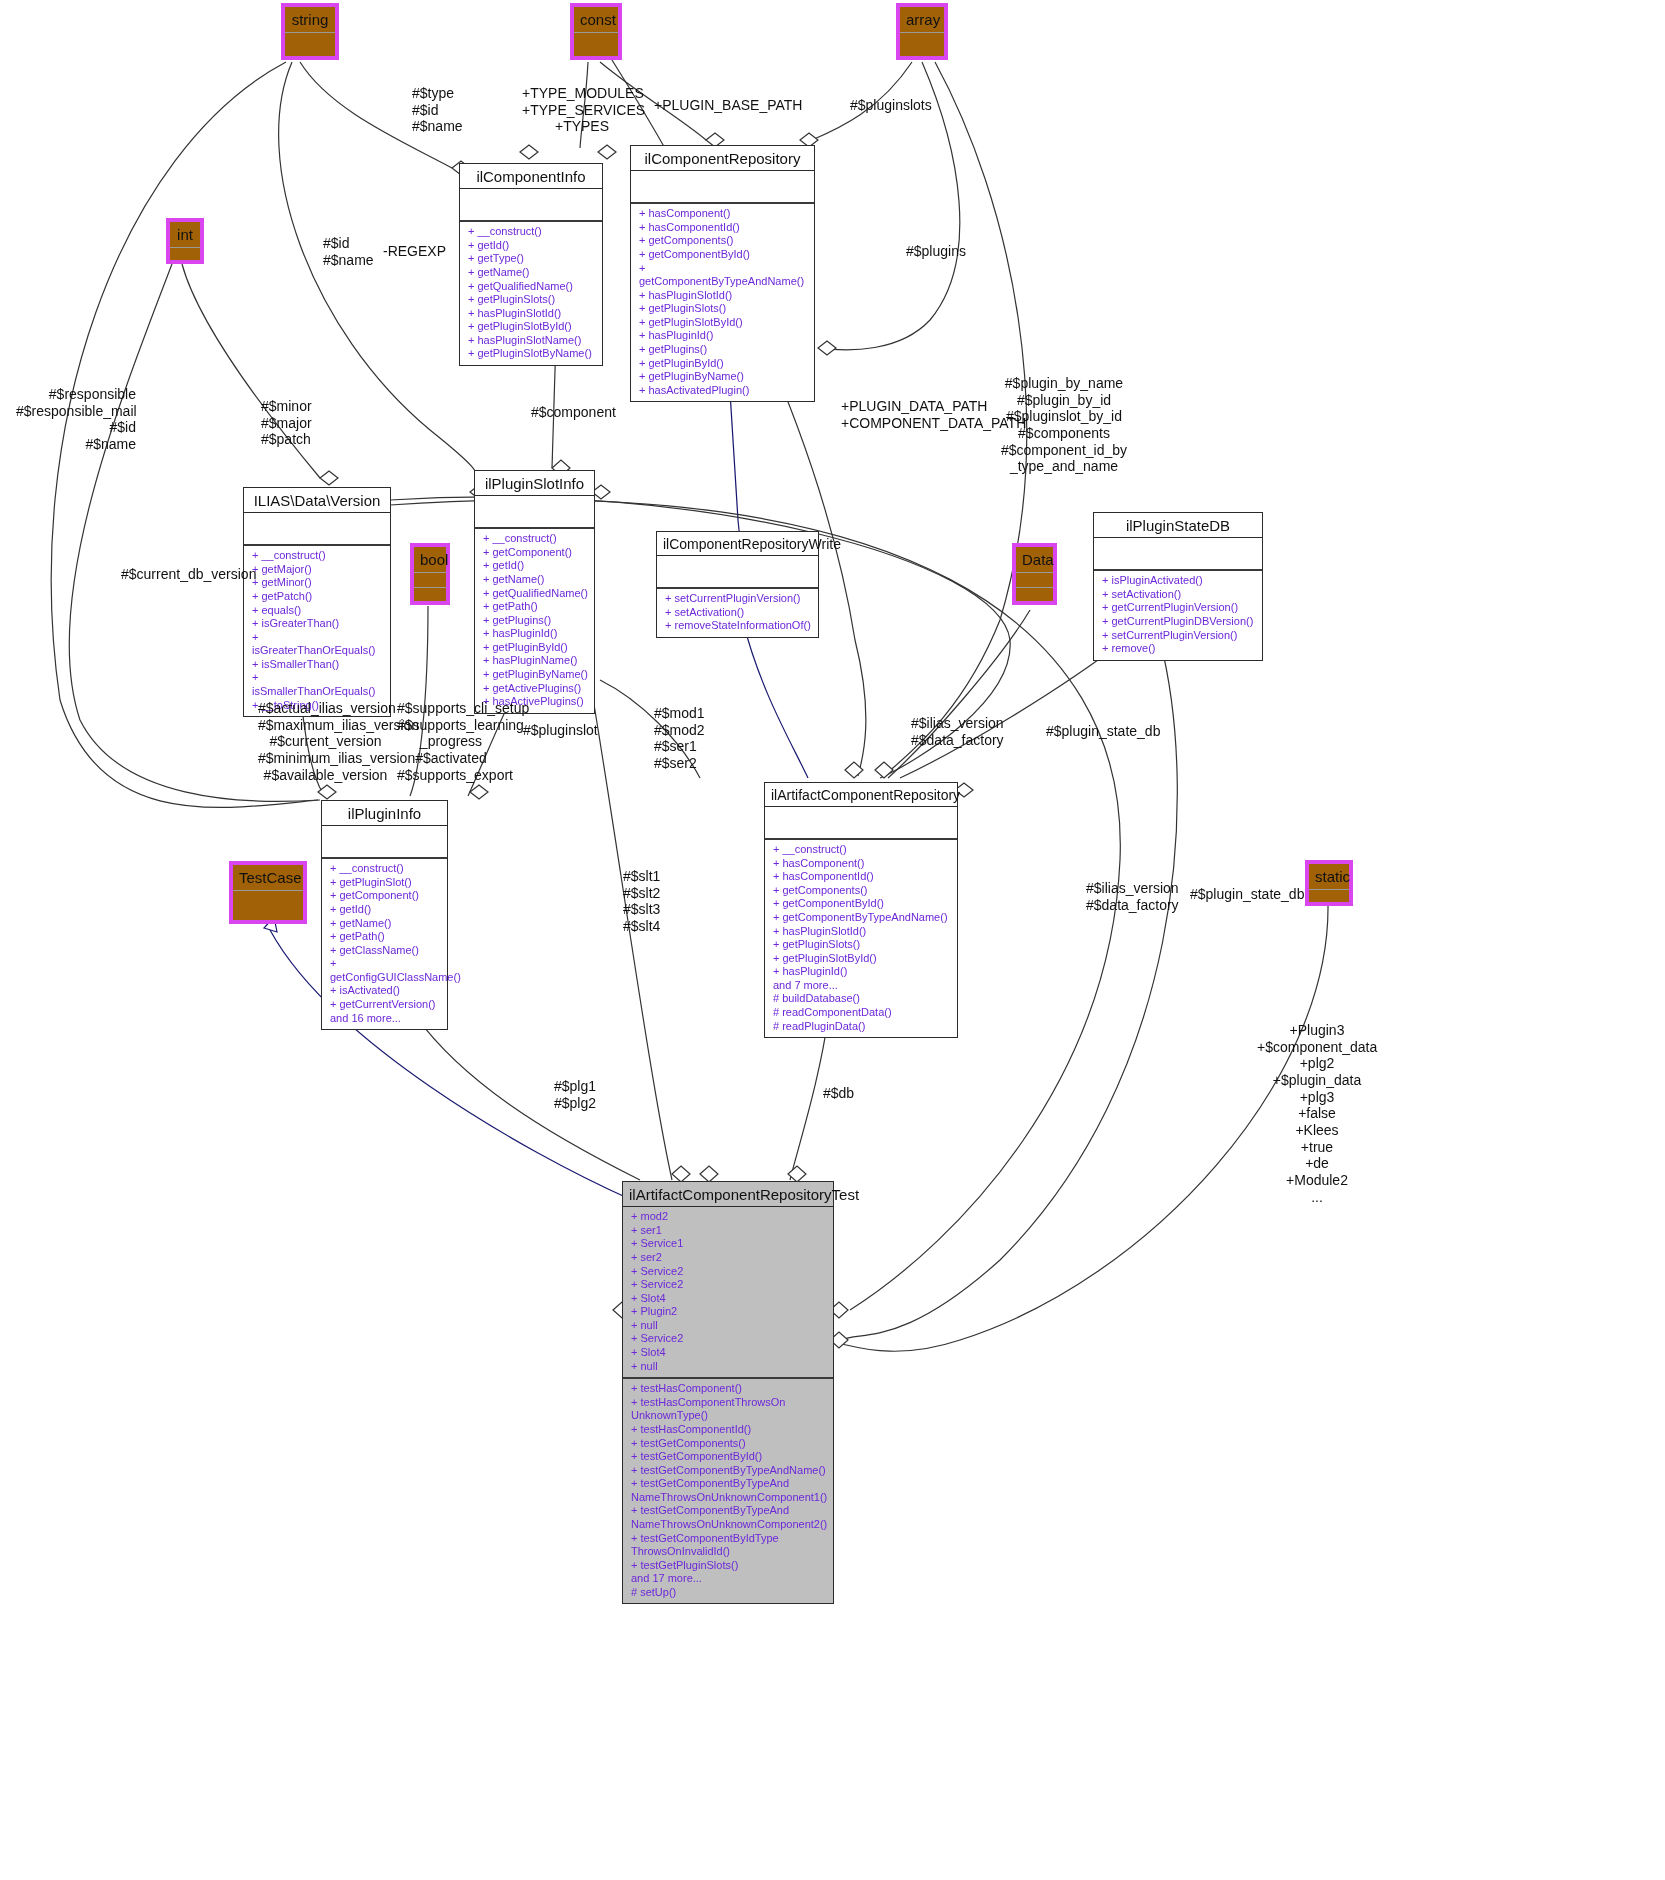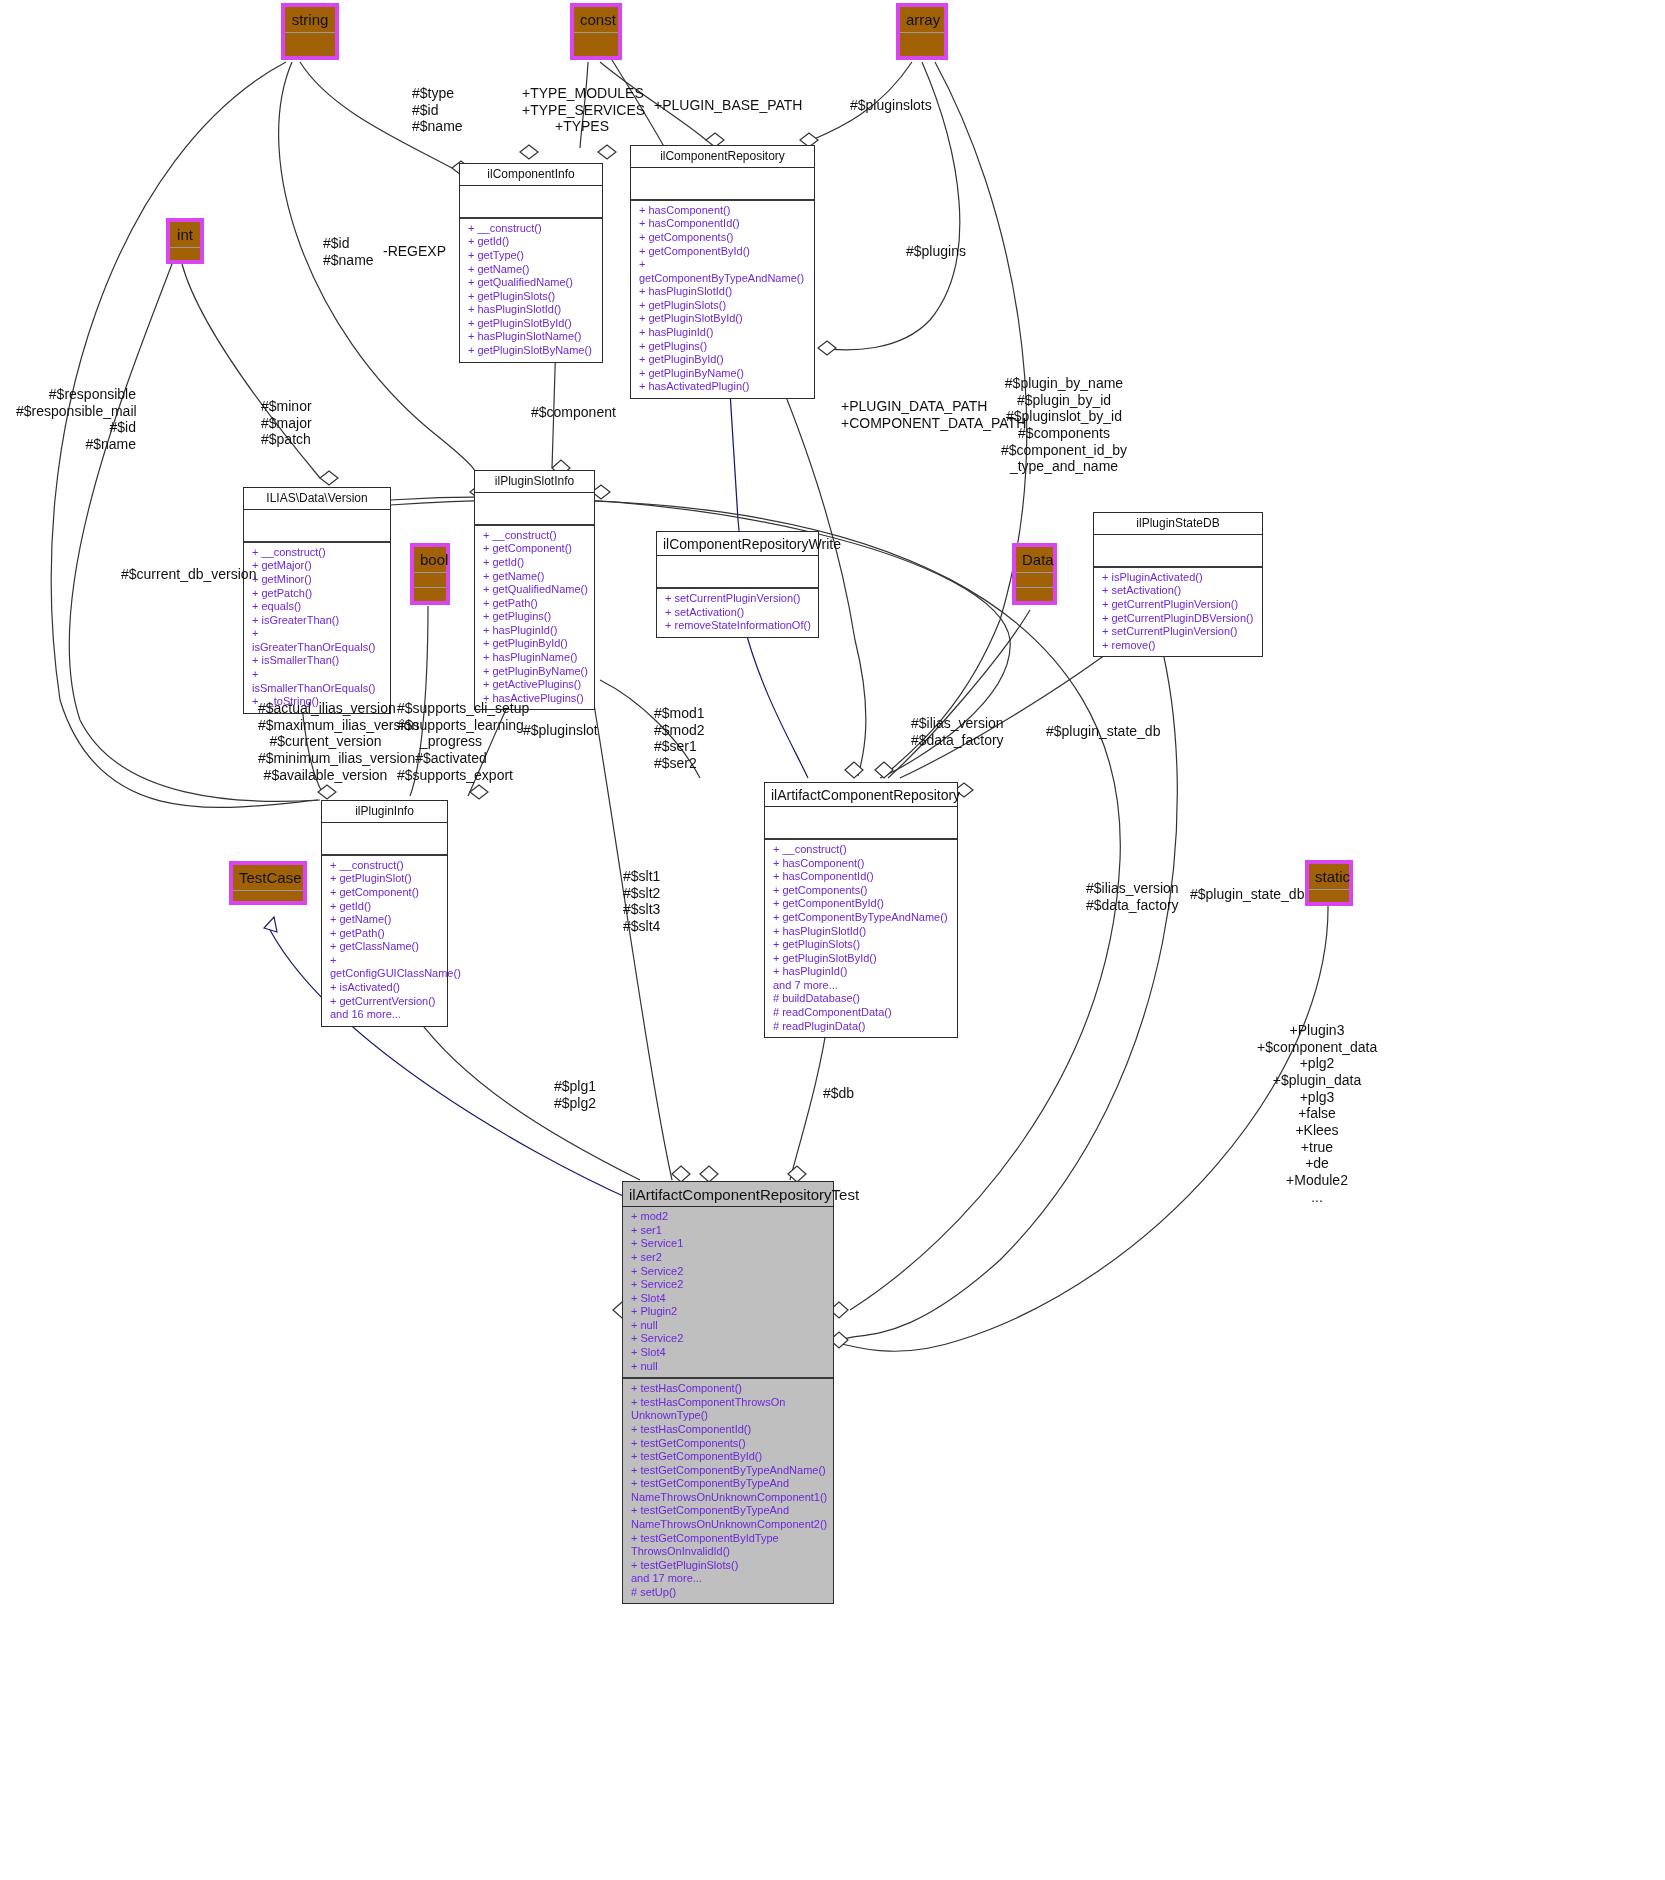--- a/index.html
+++ b/index.html
@@ -1,21 +1,21 @@
 <!DOCTYPE html>
 <html><head>
 <meta charset="utf-8">
 <style>
   html,body{margin:0;padding:0;background:#ffffff;}
   body{font-family:"Liberation Sans","DejaVu Sans",sans-serif;}
   #stage{position:relative;width:1665px;height:1880px;overflow:hidden;background:#fff;}
   svg.edges{position:absolute;left:0;top:0;width:1665px;height:1880px;pointer-events:none;}
 
   .node{position:absolute;box-sizing:border-box;border:1px solid #2b2b2b;background:#ffffff;}
-  .node .title{text-align:center;font-size:12px;color:#111;padding:4px 6px 3px 6px;line-height:1.15;white-space:nowrap;}
+  .node .title{text-align:center;font-size:15px;color:#111;padding:4px 6px 3px 6px;line-height:1.15;white-space:nowrap;}
   .node .sep{height:1px;background:#2b2b2b;}
   .node .sep.thick{height:2px;background:#3a3a3a;}
   .node .attrs, .node .ops{padding:3px 6px 4px 8px;font-size:11px;color:#6d28d9;line-height:1.235;}
   .node .attrs div, .node .ops div{white-space:pre-wrap;}
 
   
   .simple{position:absolute;box-sizing:border-box;border:4px solid #d946ef;background:#a16207;}
   .simple .title{text-align:center;font-size:15px;color:#111;padding:4px 6px 4px 6px;white-space:nowrap;}
   .simple .sep{height:1px;background:#9a9a9a;}
   .simple .body{height:22px;}
@@ -163,21 +163,21 @@
       <div class="body" style="height:14px"></div>
       <div class="body2"></div>
   </div>
 
   <div class="simple" style="left:1305px;top:860px;width:48px;height:46px;">
     <div class="title">static</div>
     <div class="sep"></div>
       <div class="body" style="height:14px"></div>
   </div>
 
-  <div class="simple" style="left:229px;top:861px;width:78px;height:44px;">
+  <div class="simple" style="left:229px;top:861px;width:78px;height:63px;">
     <div class="title">TestCase</div>
     <div class="sep"></div>
       <div class="body" style="height:14px"></div>
   </div>
 
   <div class="node" style="left:459px;top:163px;width:144px;">
     <div class="title">ilComponentInfo</div>
     <div class="sep"></div>
     <div class="attrs" style="height:24px"></div>
     <div class="sep thick"></div>

